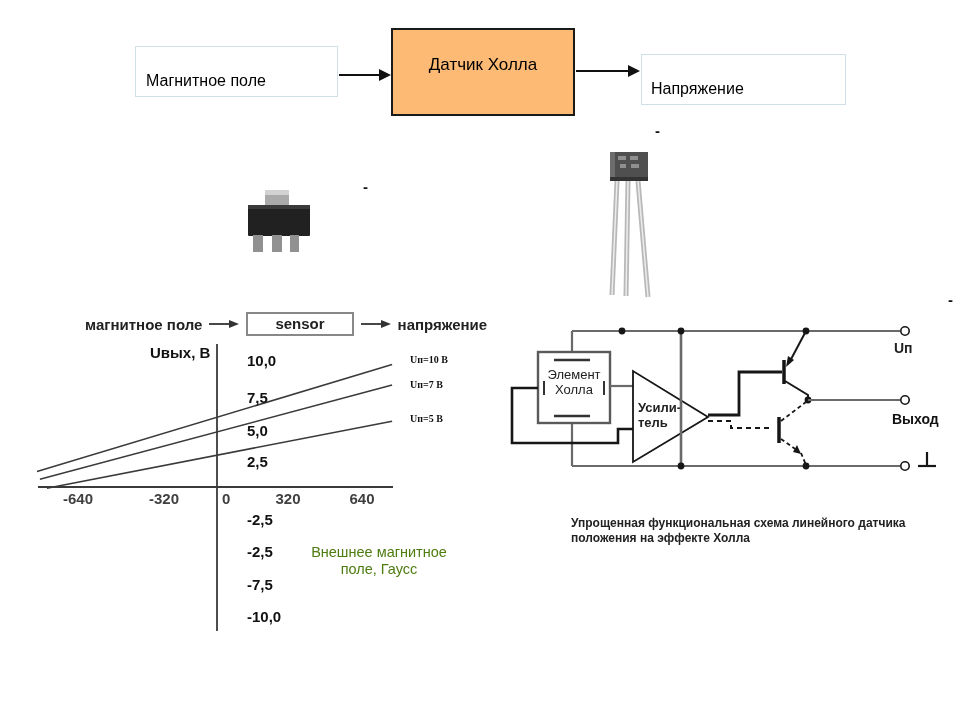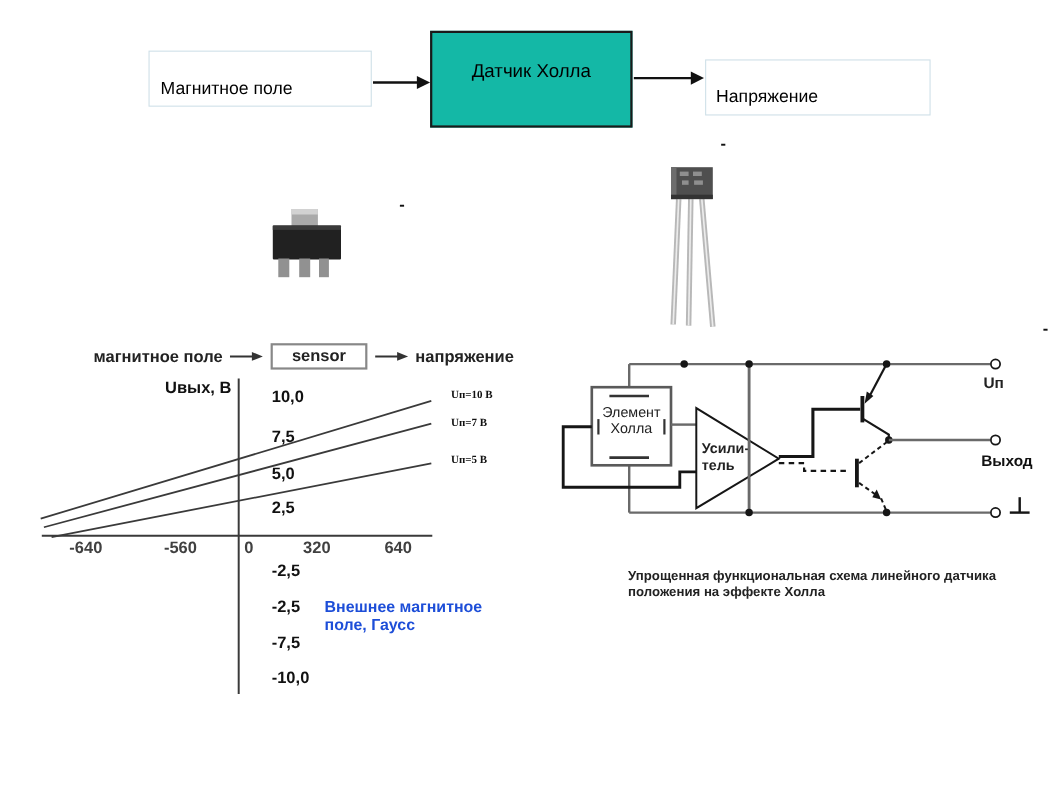--- a/index.html
+++ b/index.html
@@ -12,48 +12,48 @@
           font-size:16px;color:#000;}
   .box1{left:135px;top:46px;width:203px;height:51px;padding:0 0 6px 10px;}
   .box3{left:641px;top:54px;width:205px;height:51px;padding:0 0 6px 9px;}
   .hall-box{position:absolute;left:391px;top:28px;width:184px;height:88px;
             border:2px solid #1a1a1a;box-sizing:border-box;display:flex;
             align-items:center;justify-content:center;padding-bottom:14px;
             font-size:17px;color:#000;}
   
   .chart-header{position:absolute;left:85px;top:312px;display:flex;
                 align-items:center;gap:7px;font-weight:bold;font-size:15px;color:#222;}
-  .sensor-chip{border:2px solid #888;padding:0 17px;line-height:20px;color:#222;}
+  .sensor-chip{border:2px solid #888;padding:0 27px;line-height:20px;color:#222;}
   .ylab{position:absolute;left:150px;top:344px;font-weight:bold;font-size:15px;color:#111;}
   .ytick{position:absolute;left:247px;font-weight:bold;font-size:15px;color:#111;text-align:center;}
   .xtick{position:absolute;top:490px;font-weight:bold;font-size:15px;color:#404040;
          transform:translateX(-50%);}
   .xtick.zero{transform:none;}
   .series-label{position:absolute;left:410px;font-weight:bold;font-size:10px;color:#111;font-family:Liberation Serif, serif;}
-  .xlabel{position:absolute;left:295px;top:544px;width:168px;
-          font-weight:bold;font-size:14.5px;line-height:17px;color:#1d4ed8;}
+  .xlabel{position:absolute;left:295px;top:544px;width:168px;text-align:center;
+          font-weight:normal;font-size:14.5px;line-height:17px;color:#4d7c0f;}
   
   .circuit-caption{position:absolute;left:543px;top:516px;width:350px;
                    font-weight:bold;font-size:12px;line-height:15px;color:#222;margin-left:28px;}
   .stray{position:absolute;font-weight:900;font-size:15px;color:#111;line-height:18px;}
   svg text{font-family:"Liberation Sans",sans-serif;}
 </style>
 </head>
 <body>
 
 <div class="io-box box1" style="border-color: rgb(207, 224, 232);">
   <span>Магнитное поле</span>
 </div>
 
 <svg class="abs" style="left:339px;top:66px" width="52" height="18">
   <line x1="0" y1="9" x2="41" y2="9" stroke="#111" stroke-width="2.2"></line>
   <polygon points="40,3 52,9 40,15" fill="#111"></polygon>
 </svg>
 
-<div class="hall-box" style="background: #14b8a6;">
+<div class="hall-box" style="background: #fdba74;">
   <span>Датчик Холла</span>
 </div>
 
 <svg class="abs" style="left:576px;top:62px" width="64" height="18">
   <line x1="0" y1="9" x2="53" y2="9" stroke="#111" stroke-width="2.2"></line>
   <polygon points="52,3 64,9 52,15" fill="#111"></polygon>
 </svg>
 
 <div class="io-box box3" style="border-color: rgb(207, 224, 232);">
   <span>Напряжение</span>
@@ -118,21 +118,21 @@
 <span class="ytick" style="top:352px">10,0</span>
 <span class="ytick" style="top:389px">7,5</span>
 <span class="ytick" style="top:422px">5,0</span>
 <span class="ytick" style="top:453px">2,5</span>
 <span class="ytick" style="top:511px">-2,5</span>
 <span class="ytick" style="top:543px">-2,5</span>
 <span class="ytick" style="top:576px">-7,5</span>
 <span class="ytick" style="top:608px">-10,0</span>
 
 <span class="xtick" style="left:78px">-640</span>
-<span class="xtick" style="left:164px">-560</span>
+<span class="xtick" style="left:164px">-320</span>
 <span class="xtick zero" style="left:222px">0</span>
 <span class="xtick" style="left:288px">320</span>
 <span class="xtick" style="left:362px">640</span>
 
 <span class="series-label" style="top:354px">Uп=10 В</span>
 <span class="series-label" style="top:379px">Uп=7 В</span>
 <span class="series-label" style="top:413px">Uп=5 В</span>
 
 <div class="xlabel">Внешнее магнитное поле, Гаусс</div>
 

